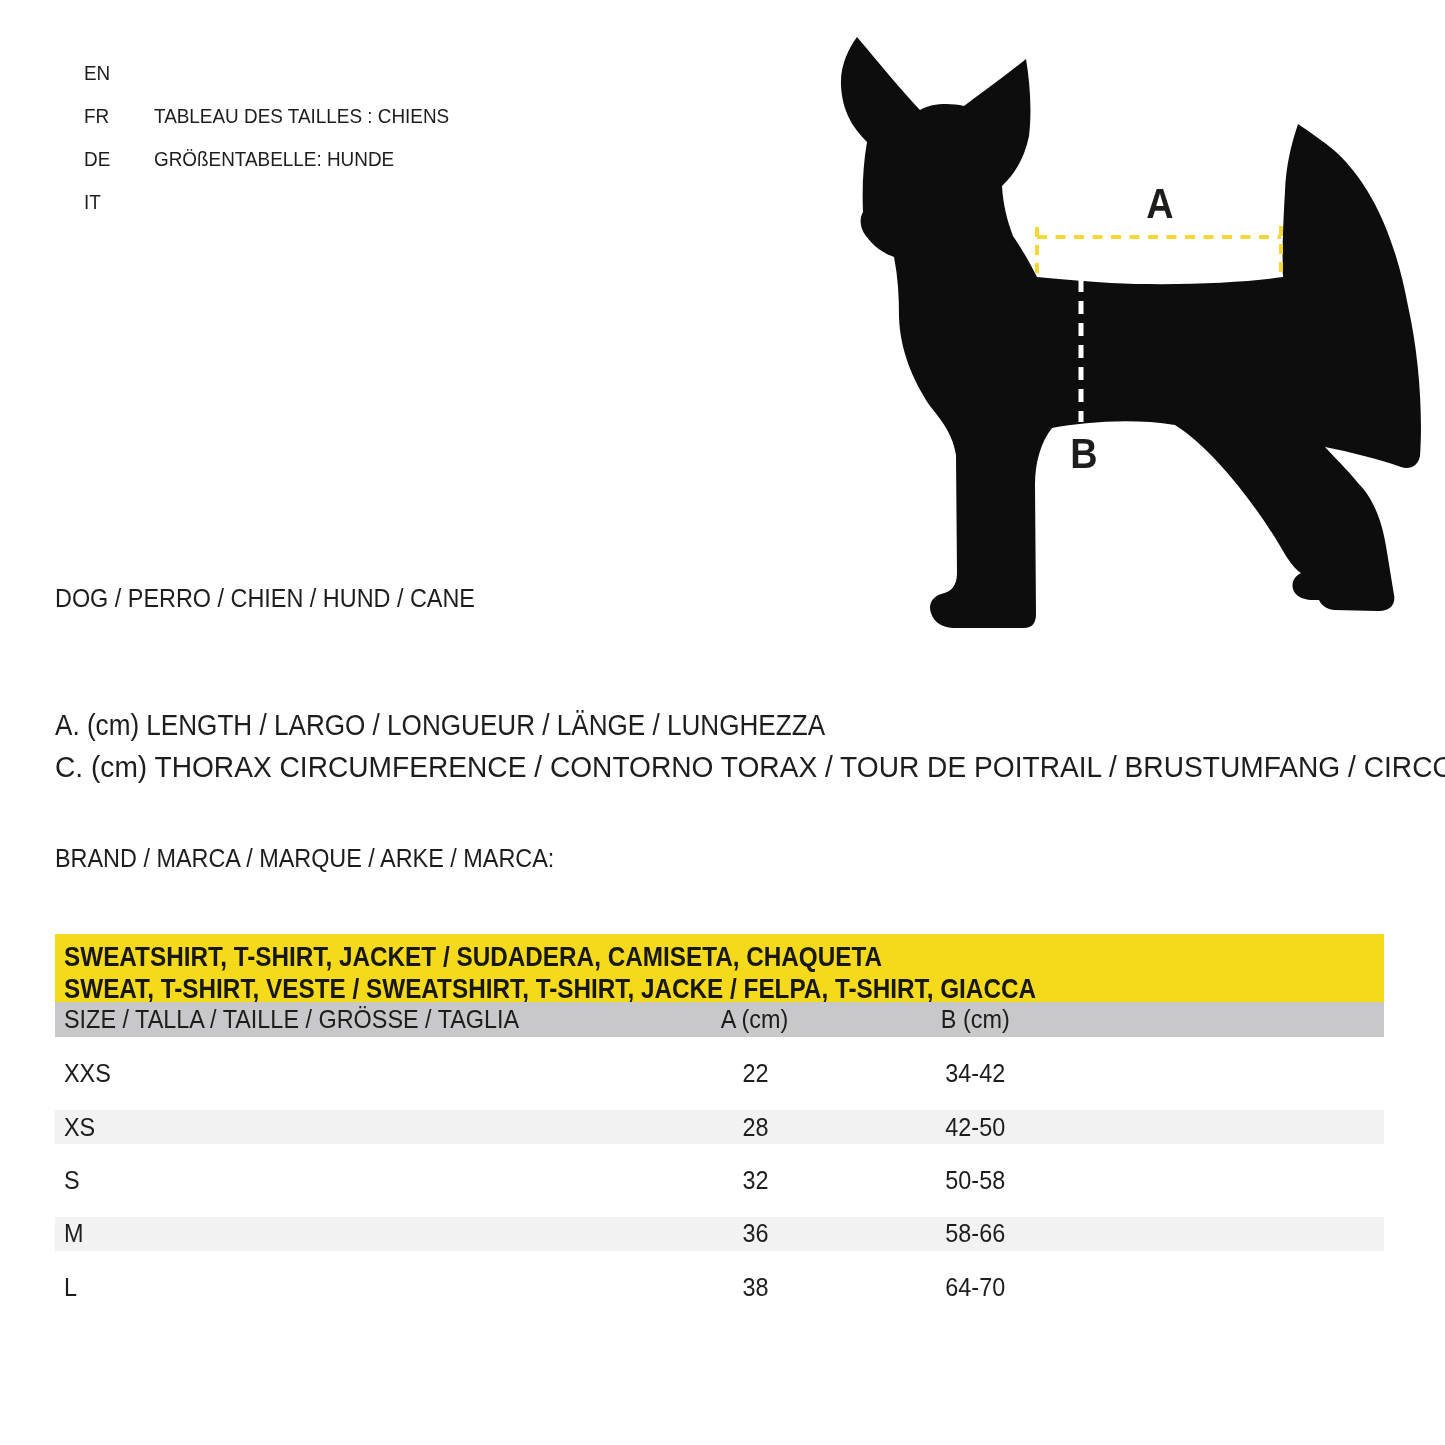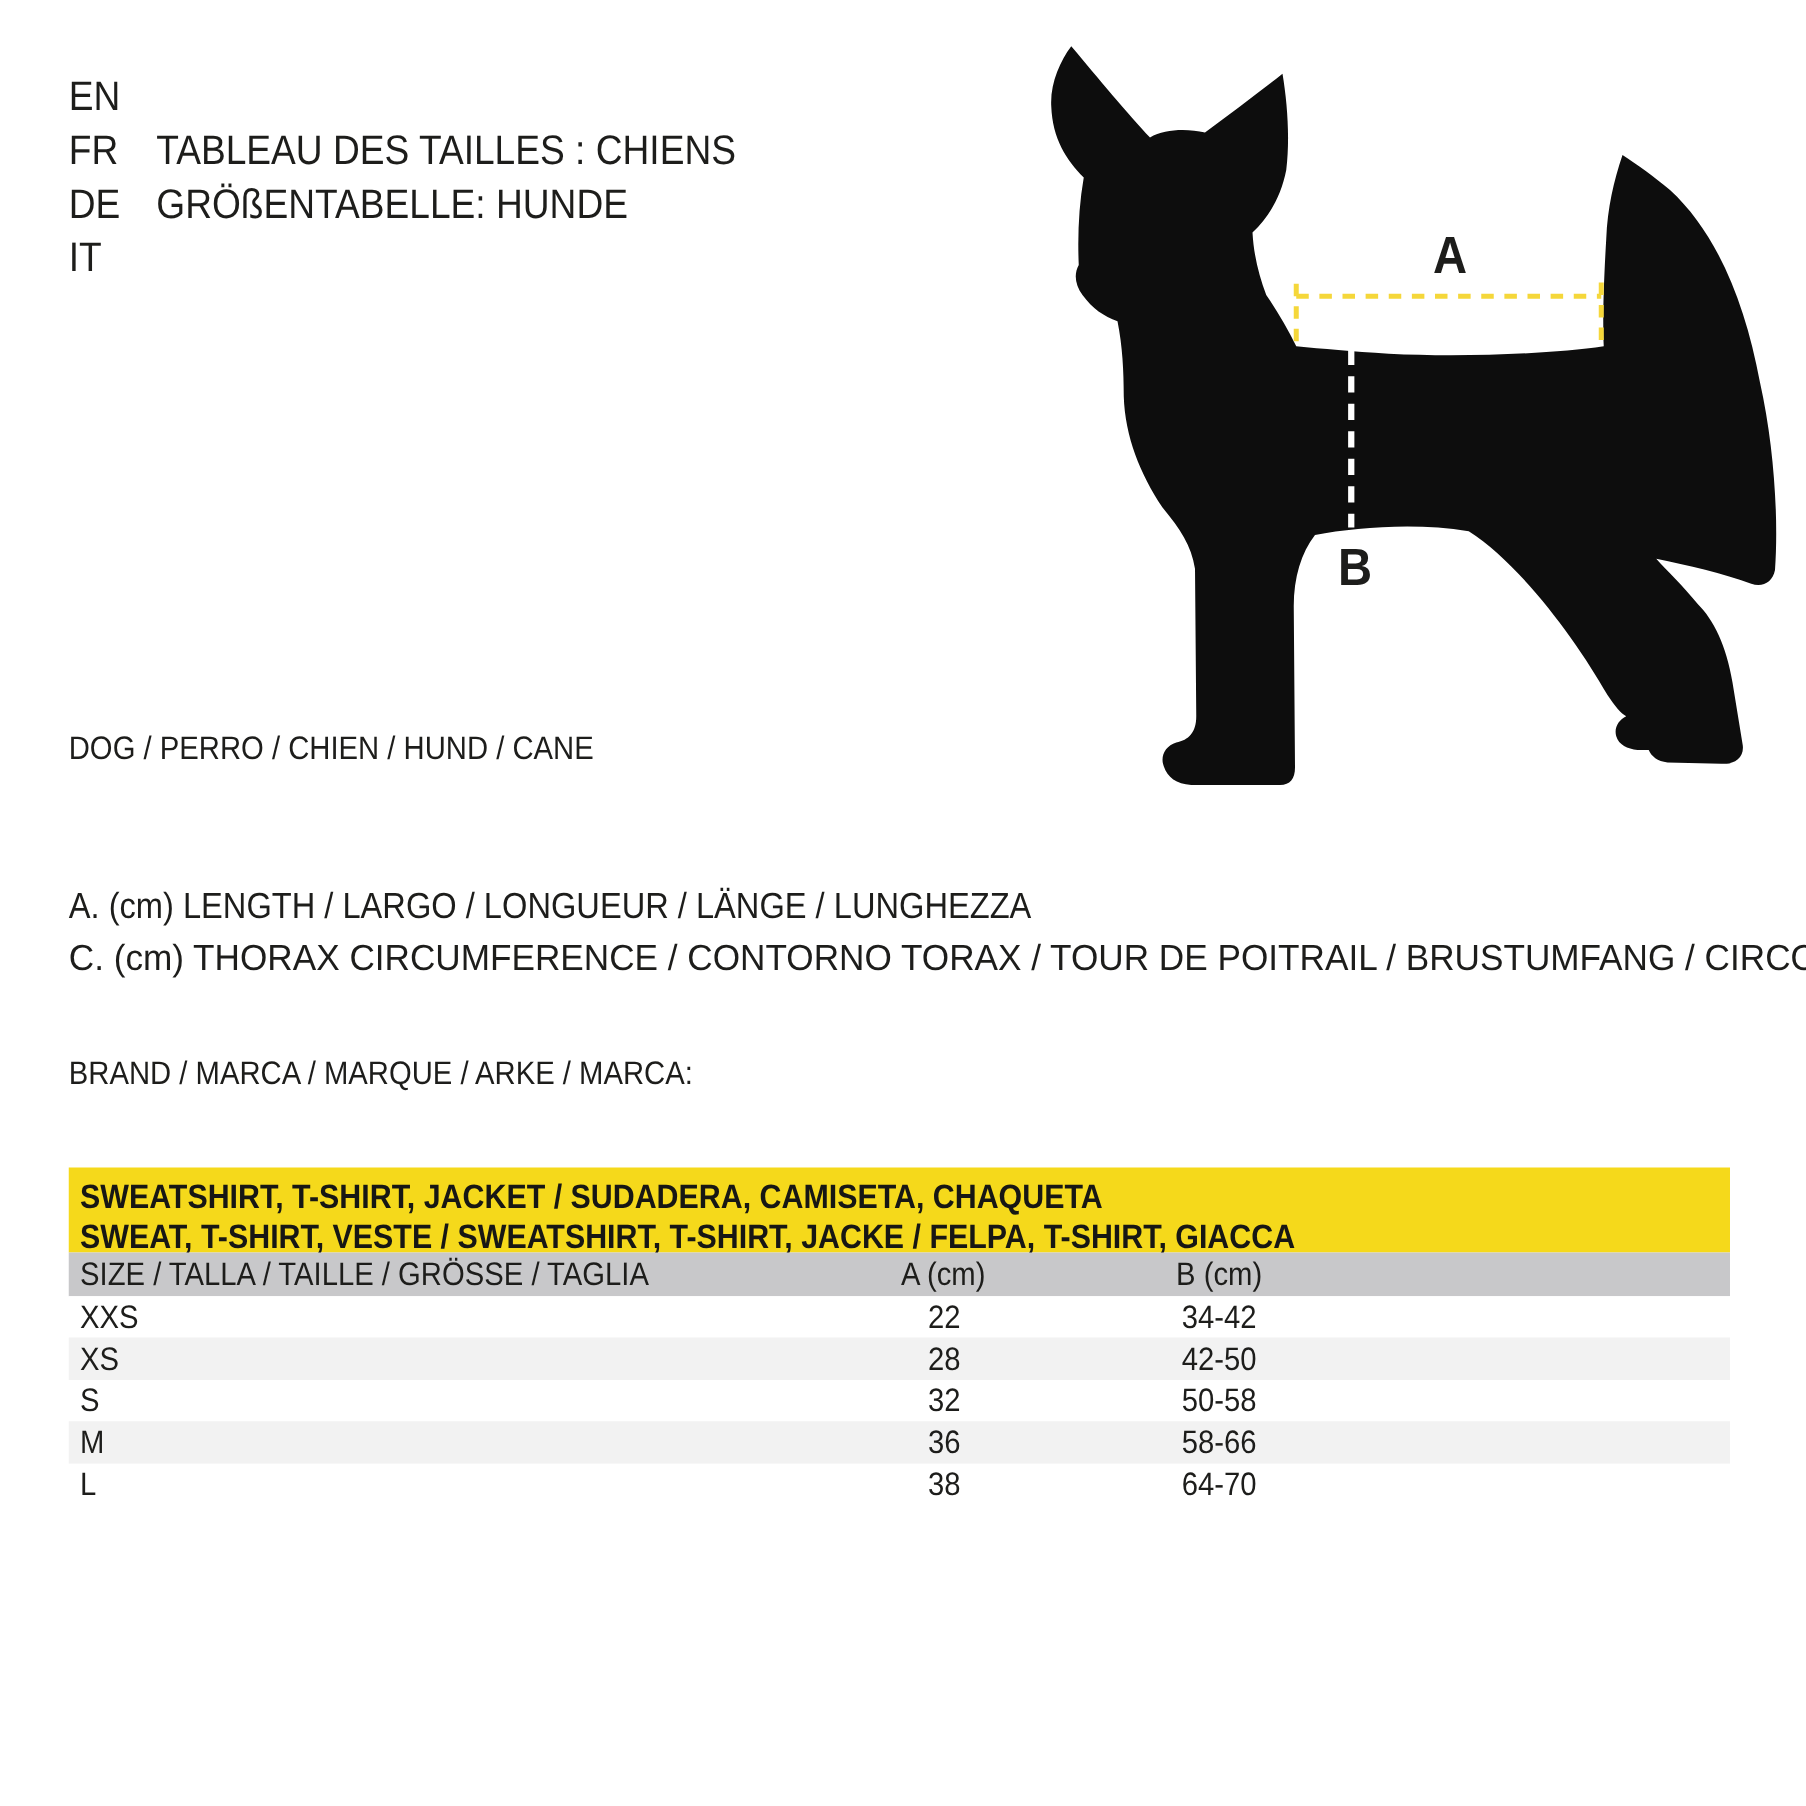--- a/index.html
+++ b/index.html
@@ -6,40 +6,40 @@
   .page{
     position:relative;width:1445px;height:1445px;background:#ffffff;overflow:hidden;
     font-family:"Liberation Sans",sans-serif;color:#1d1d1b;
   }
   
   .cond{display:inline-block;transform:scaleX(0.9);transform-origin:0 50%;white-space:nowrap;}
   .cond-c{display:inline-block;transform:scaleX(0.9);transform-origin:50% 50%;white-space:nowrap;}
 
   
   .langs{position:absolute;left:55px;top:51px;}
-  .lang-row{display:flex;height:43px;align-items:flex-end;font-size:33px;font-weight:500;line-height:34px;}
+  .lang-row{display:flex;height:43px;align-items:center;font-size:21px;font-weight:500;line-height:34px;margin-left:29px;}
   .lang-code{width:70px;flex:0 0 70px;}
 
   
   .dog-figure{position:absolute;left:830px;top:15px;width:600px;height:615px;}
   .dog-figure svg{display:block;width:600px;height:615px;}
 
   
   .caption{position:absolute;left:55px;font-size:26px;font-weight:500;line-height:34px;}
   .dog-caption{top:581px;}
   .measure-a-desc{top:708px;font-size:29px;}
   .measure-c-desc{top:750px;font-size:29px;}
   .measure-c-desc .cond{transform:scaleX(0.97);}
   .brand-line{top:841px;}
 
   
   .size-table{position:absolute;left:55px;top:934px;width:1329px;}
   .band{background:#F5D91B;height:68px;box-sizing:border-box;padding:7px 0 0 9px;}
   .band-line{font-size:27px;font-weight:700;line-height:32px;color:#171714;}
-  .trow{position:relative;height:33.4px;}
+  .trow{position:relative;height:33.4px;margin-top:20px;}
   .thead{position:relative;height:35px;background:#C8C8CA;}
   .cell{position:absolute;top:0;bottom:0;display:flex;align-items:center;font-size:26px;font-weight:500;}
   .c1{left:9px;width:600px;justify-content:flex-start;}
   .c2{left:620px;width:160px;justify-content:center;}
   .c3{left:840px;width:160px;justify-content:center;}
   .bg-white{background:#ffffff;}
   .bg-stripe{background:#F2F2F2;}
 </style>
 </head>
 <body>

